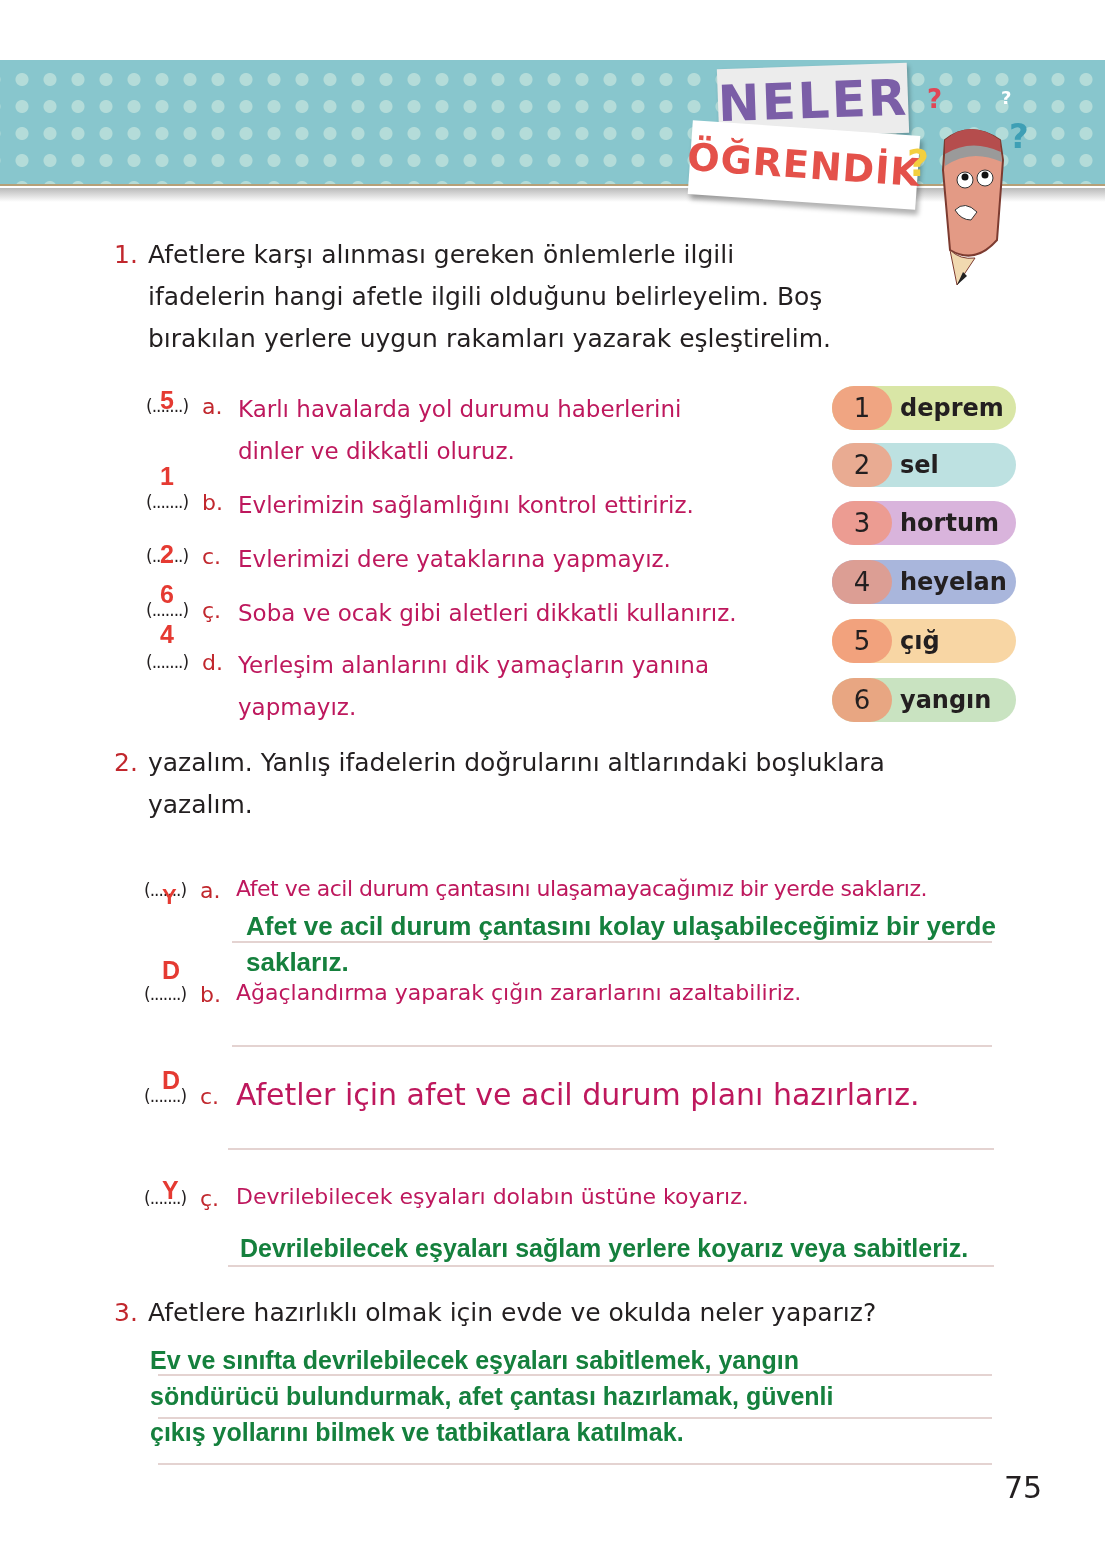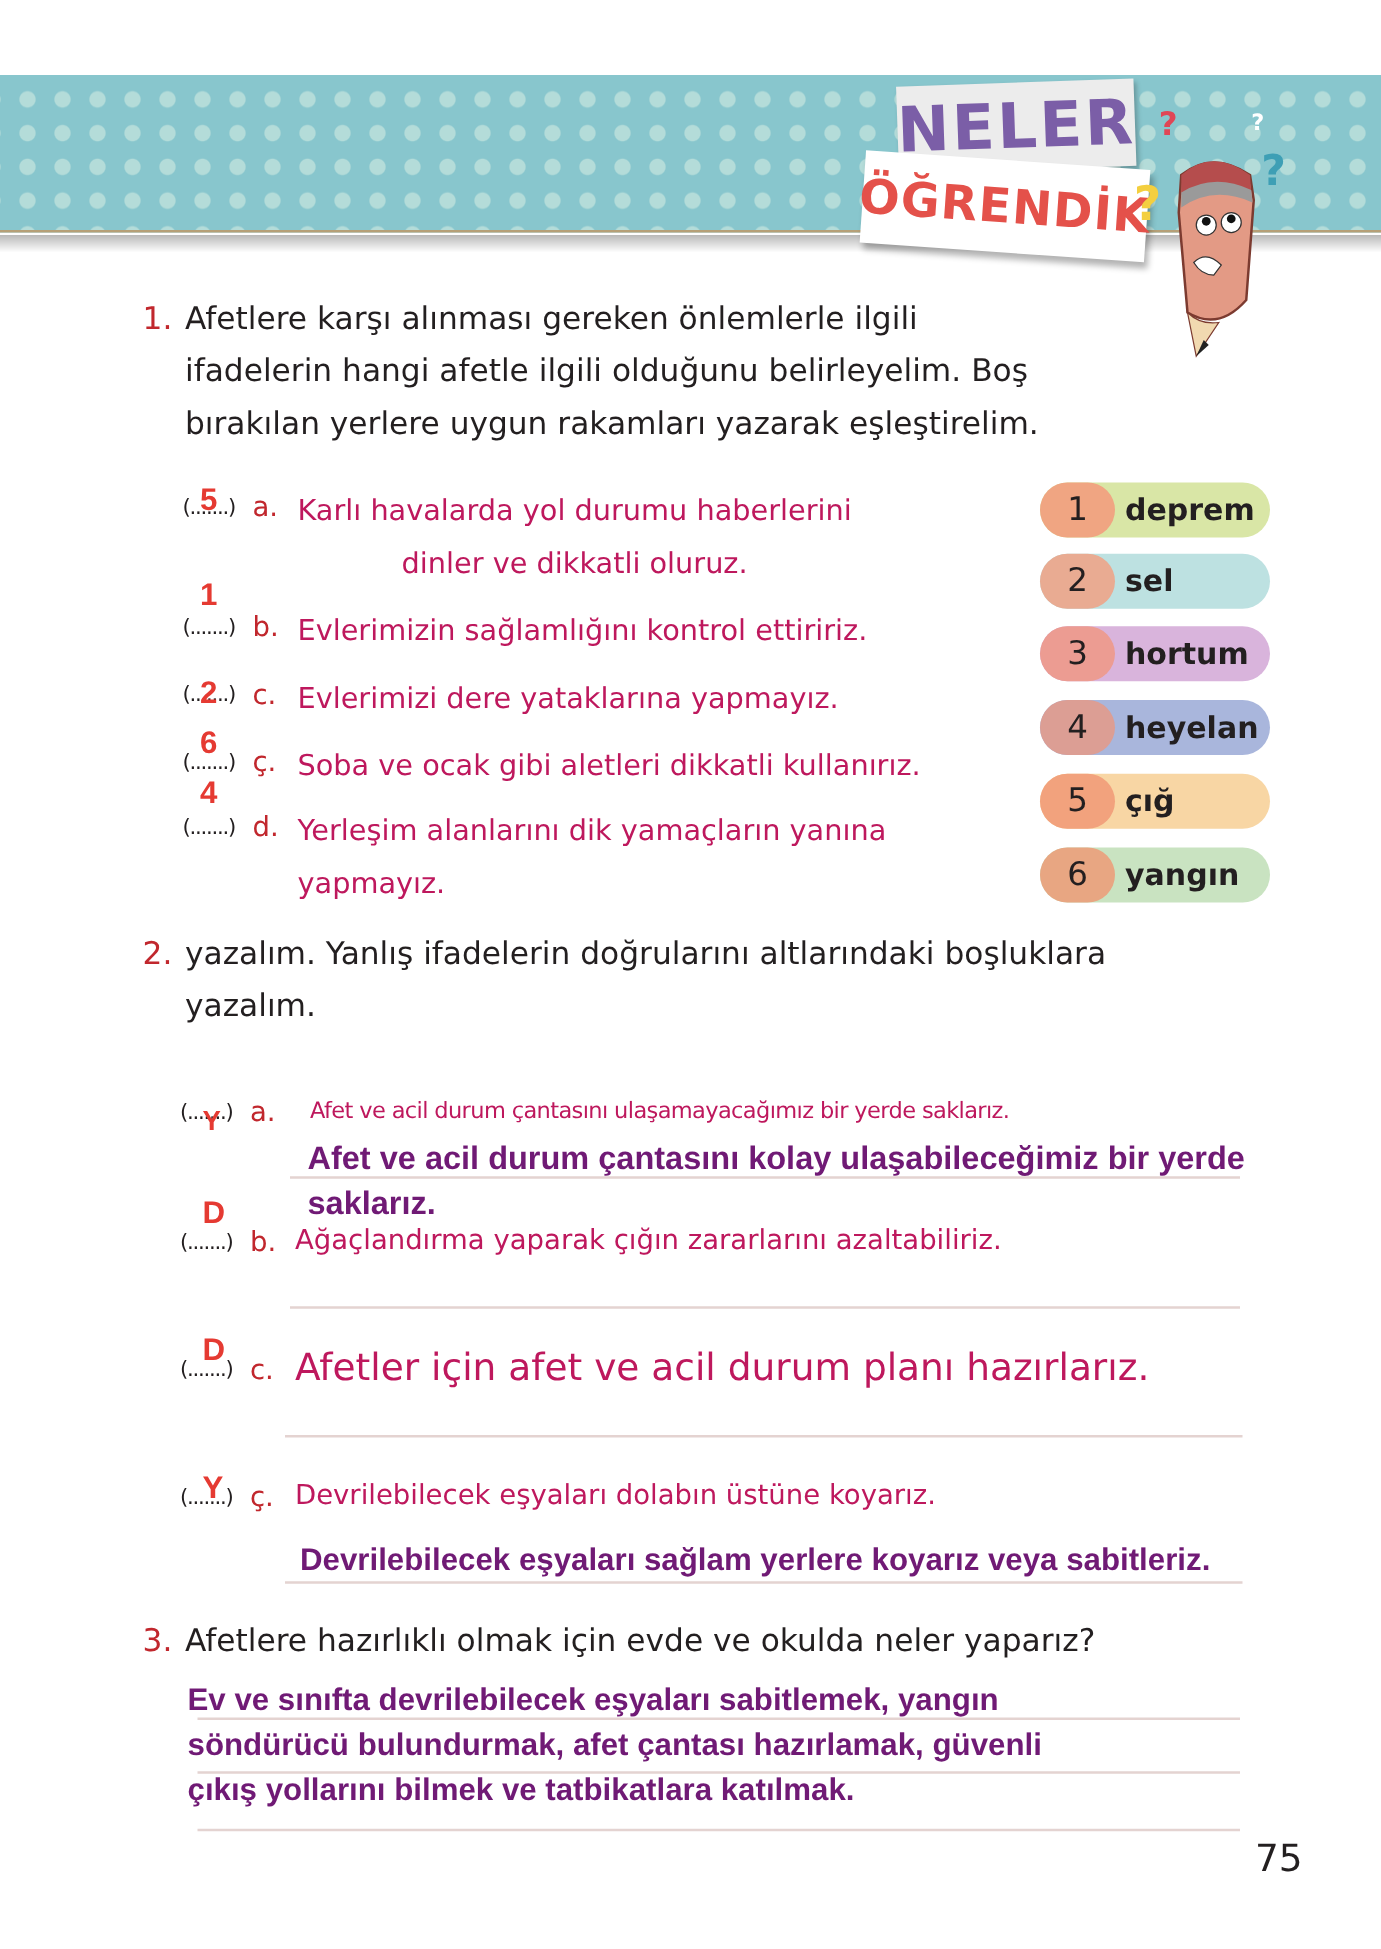--- a/index.html
+++ b/index.html
@@ -53,21 +53,21 @@
   }
   .paren {
     position:absolute; font-size:17px; color:#231f20; letter-spacing:-1px;
   }
   .letter { position:absolute; color:#c1272d; font-size:22px; }
   .ans-mark {
     position:absolute; color:#e53a32; font-weight:bold;
     font-family:"Liberation Sans", sans-serif; font-size:25px;
   }
   .red-answer {
-    position:absolute; color:#701a75; font-weight:bold;
+    position:absolute; color:#15803d; font-weight:bold;
     font-family:"Liberation Sans", sans-serif; font-size:25px; line-height:36px;
   }
   .line { position:absolute; height:2px; background:#e4d3d1; }
 
   
   .pill {
     position:absolute; left:832px; width:184px; height:44px; border-radius:22px;
     display:flex; align-items:center;
   }
   .pill .num-bubble {
@@ -118,21 +118,21 @@
   <div>ifadelerin hangi afetle ilgili olduğunu belirleyelim. Boş</div>
   <div>bırakılan yerlere uygun rakamları yazarak eşleştirelim.</div>
 </div>
 
 <div>
   <span class="paren" style="left:146px; top:396px;">(.......)</span>
   <span class="ans-mark" style="left:160px; top:386px;">5</span>
   <span class="letter" style="left:202px; top:394px;">a.</span>
   <div class="item" style="left:238px; top:386px;">
     <div>Karlı havalarda yol durumu haberlerini</div>
-    <div style="margin-top:-4px;text-align:center;">dinler ve dikkatli oluruz.</div>
+    <div style="margin-top:-4px;">dinler ve dikkatli oluruz.</div>
   </div>
 </div>
 <div>
   <span class="ans-mark" style="left:160px; top:462px;">1</span>
   <span class="paren" style="left:146px; top:492px;">(.......)</span>
   <span class="letter" style="left:202px; top:490px;">b.</span>
   <div class="item" style="left:238px; top:482px;">Evlerimizin sağlamlığını kontrol ettiririz.</div>
 </div>
 <div>
   <span class="paren" style="left:146px; top:546px;">(.......)</span>
@@ -184,21 +184,21 @@
 <div class="q" style="left:148px; top:742px;">
   <span class="q-num">2.</span>
   <div>yazalım. Yanlış ifadelerin doğrularını altlarındaki boşluklara</div>
   <div>yazalım.</div>
 </div>
 
 <div>
   <span class="paren" style="left:144px; top:880px;">(.......)</span>
   <span class="ans-mark" style="left:162px; top:884px; font-size:22px;">Y</span>
   <span class="letter" style="left:200px; top:878px;">a.</span>
-  <div class="item" style="left:248px; top:866px; font-size:18px; letter-spacing:-0.5px;">Afet ve acil durum çantasını ulaşamayacağımız bir yerde saklarız.</div>
+  <div class="item" style="left:236px; top:866px; font-size:22px; letter-spacing:-0.5px;">Afet ve acil durum çantasını ulaşamayacağımız bir yerde saklarız.</div>
   <div class="red-answer" style="left:246px; top:908px; font-size:26px;">
     <div>Afet ve acil durum çantasını kolay ulaşabileceğimiz bir yerde</div>
     <div>saklarız.</div>
   </div>
   <div class="line" style="left:232px; top:941px; width:760px;"></div>
 </div>
 
 <div>
   <span class="ans-mark" style="left:162px; top:956px;">D</span>
   <span class="paren" style="left:144px; top:984px;">(.......)</span>

